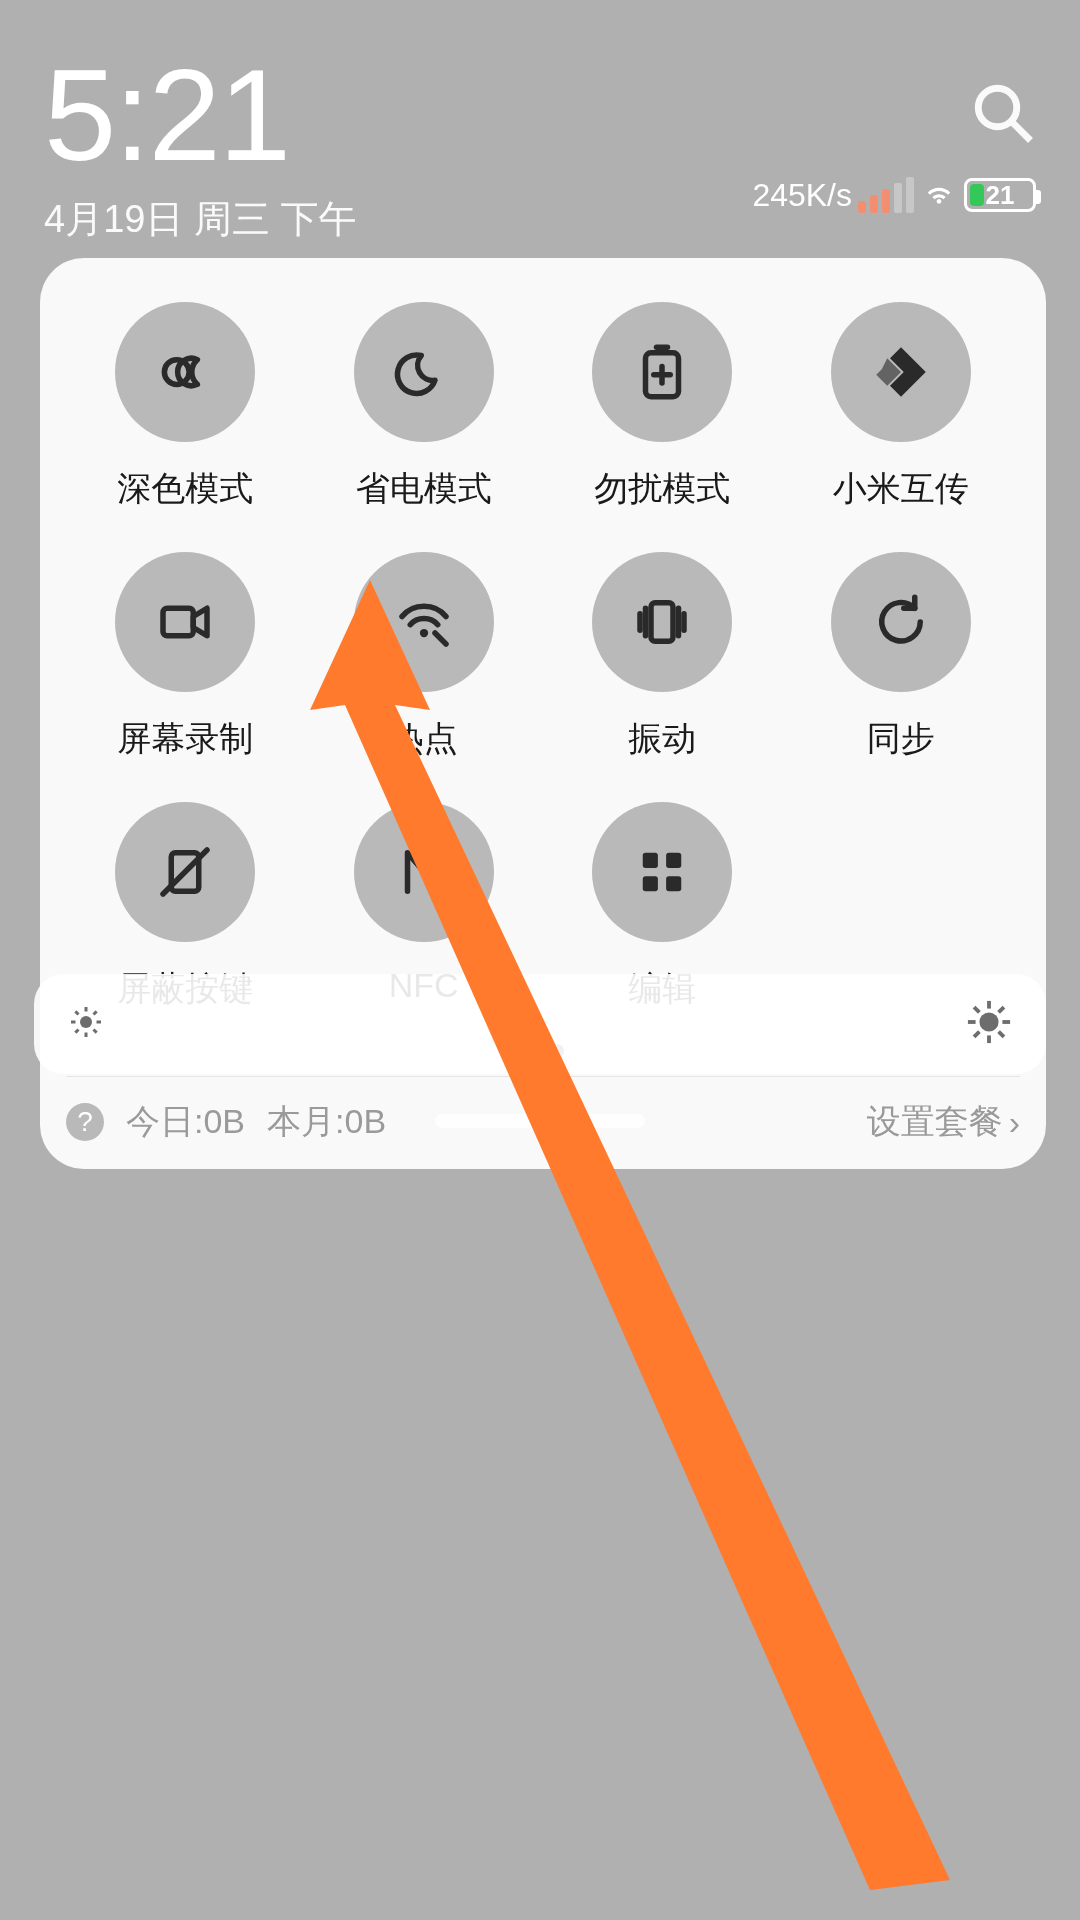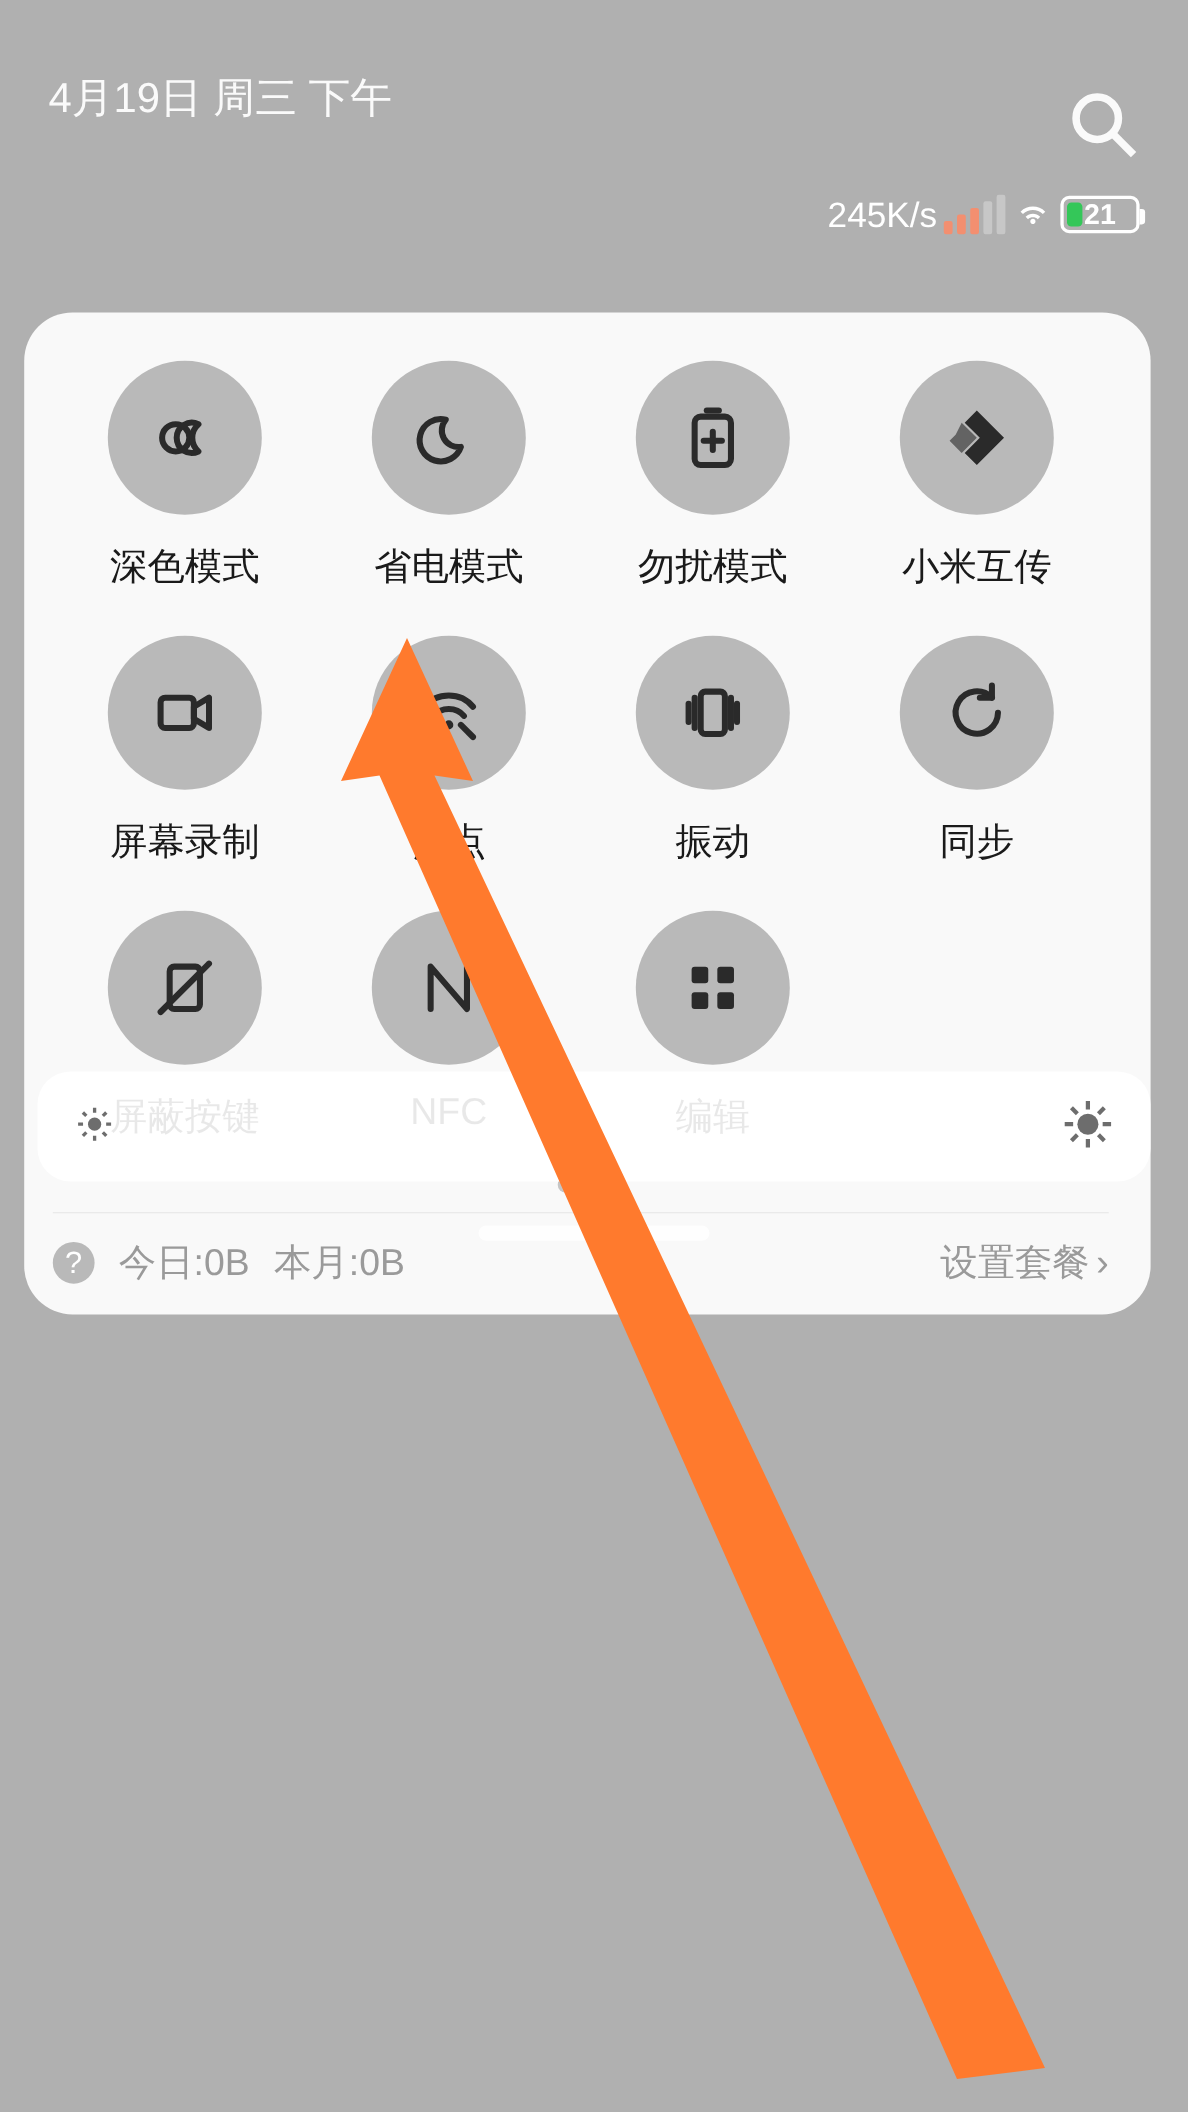--- a/index.html
+++ b/index.html
@@ -58,25 +58,24 @@
   }
   .battery .fill{
     position:absolute; left:3px; top:3px; bottom:3px; width:21%; background:#34c759; border-radius:4px;
   }
   .battery .lvl{
     position:relative; width:100%; text-align:center; font-size:26px; font-weight:600; color:#ffffff;
   }
 
   
   .panel {
-    position:absolute; left:22px; right:34px; top:258px;
+    position:absolute; left:40px; right:34px; top:258px;
     background:rgba(255,255,255,.92);
     border-radius:44px;
-    padding:44px 38px 24px 26px;
-    margin-top:26px;
+    padding:44px 26px 24px 26px;
   }
   .grid {
     display:grid;
     grid-template-columns:repeat(4,1fr);
     row-gap:40px;
     column-gap:0;
   }
   .tile {
     display:flex; flex-direction:column; align-items:center;
   }
@@ -134,20 +133,21 @@
     position:absolute;
     left:310px; top:580px;
     pointer-events:none;
   }
   @keyframes noop { to { opacity:1;} }
 </style>
 </head>
 <body>
 
 <div class="header">
+  <div class="time">5:21</div>
   <div class="date">4月19日 周三 下午</div>
 
   <div class="search-icon">
     <svg viewBox="0 0 48 48">
         <circle cx="20" cy="20" r="14"></circle>
         <line x1="31" y1="31" x2="44" y2="44"></line>
       </svg>
   </div>
 
   <div class="status-right">

